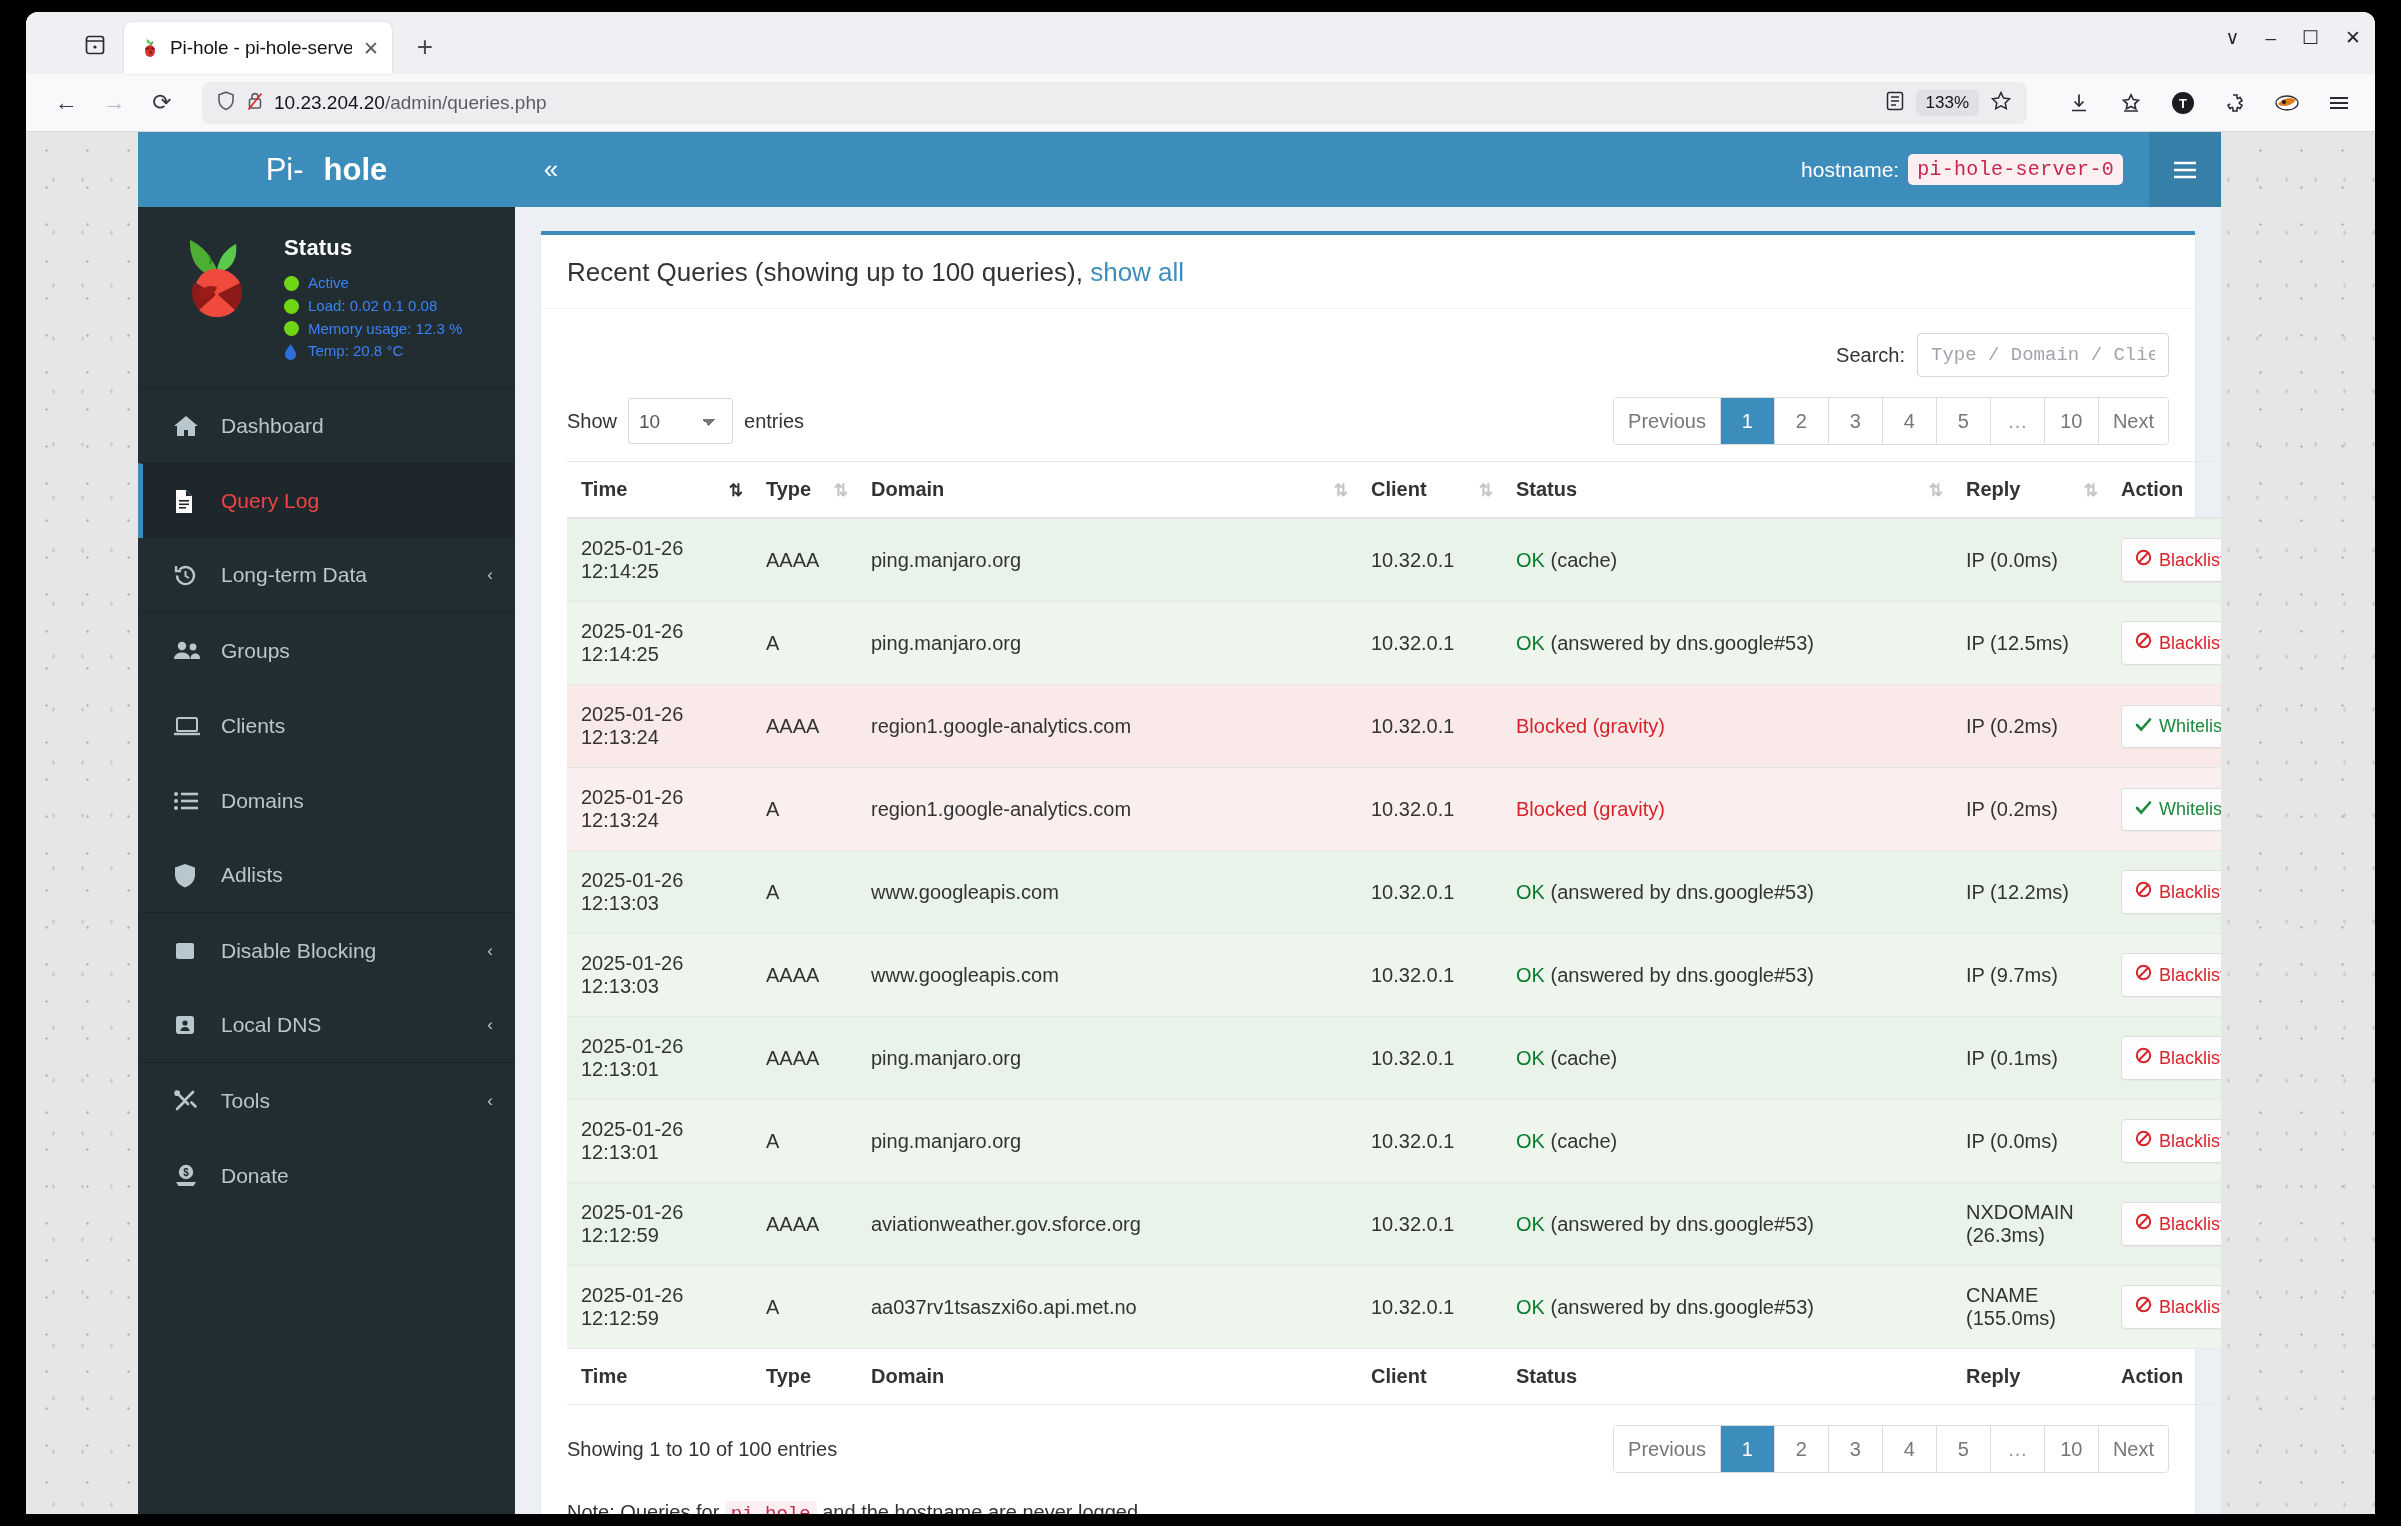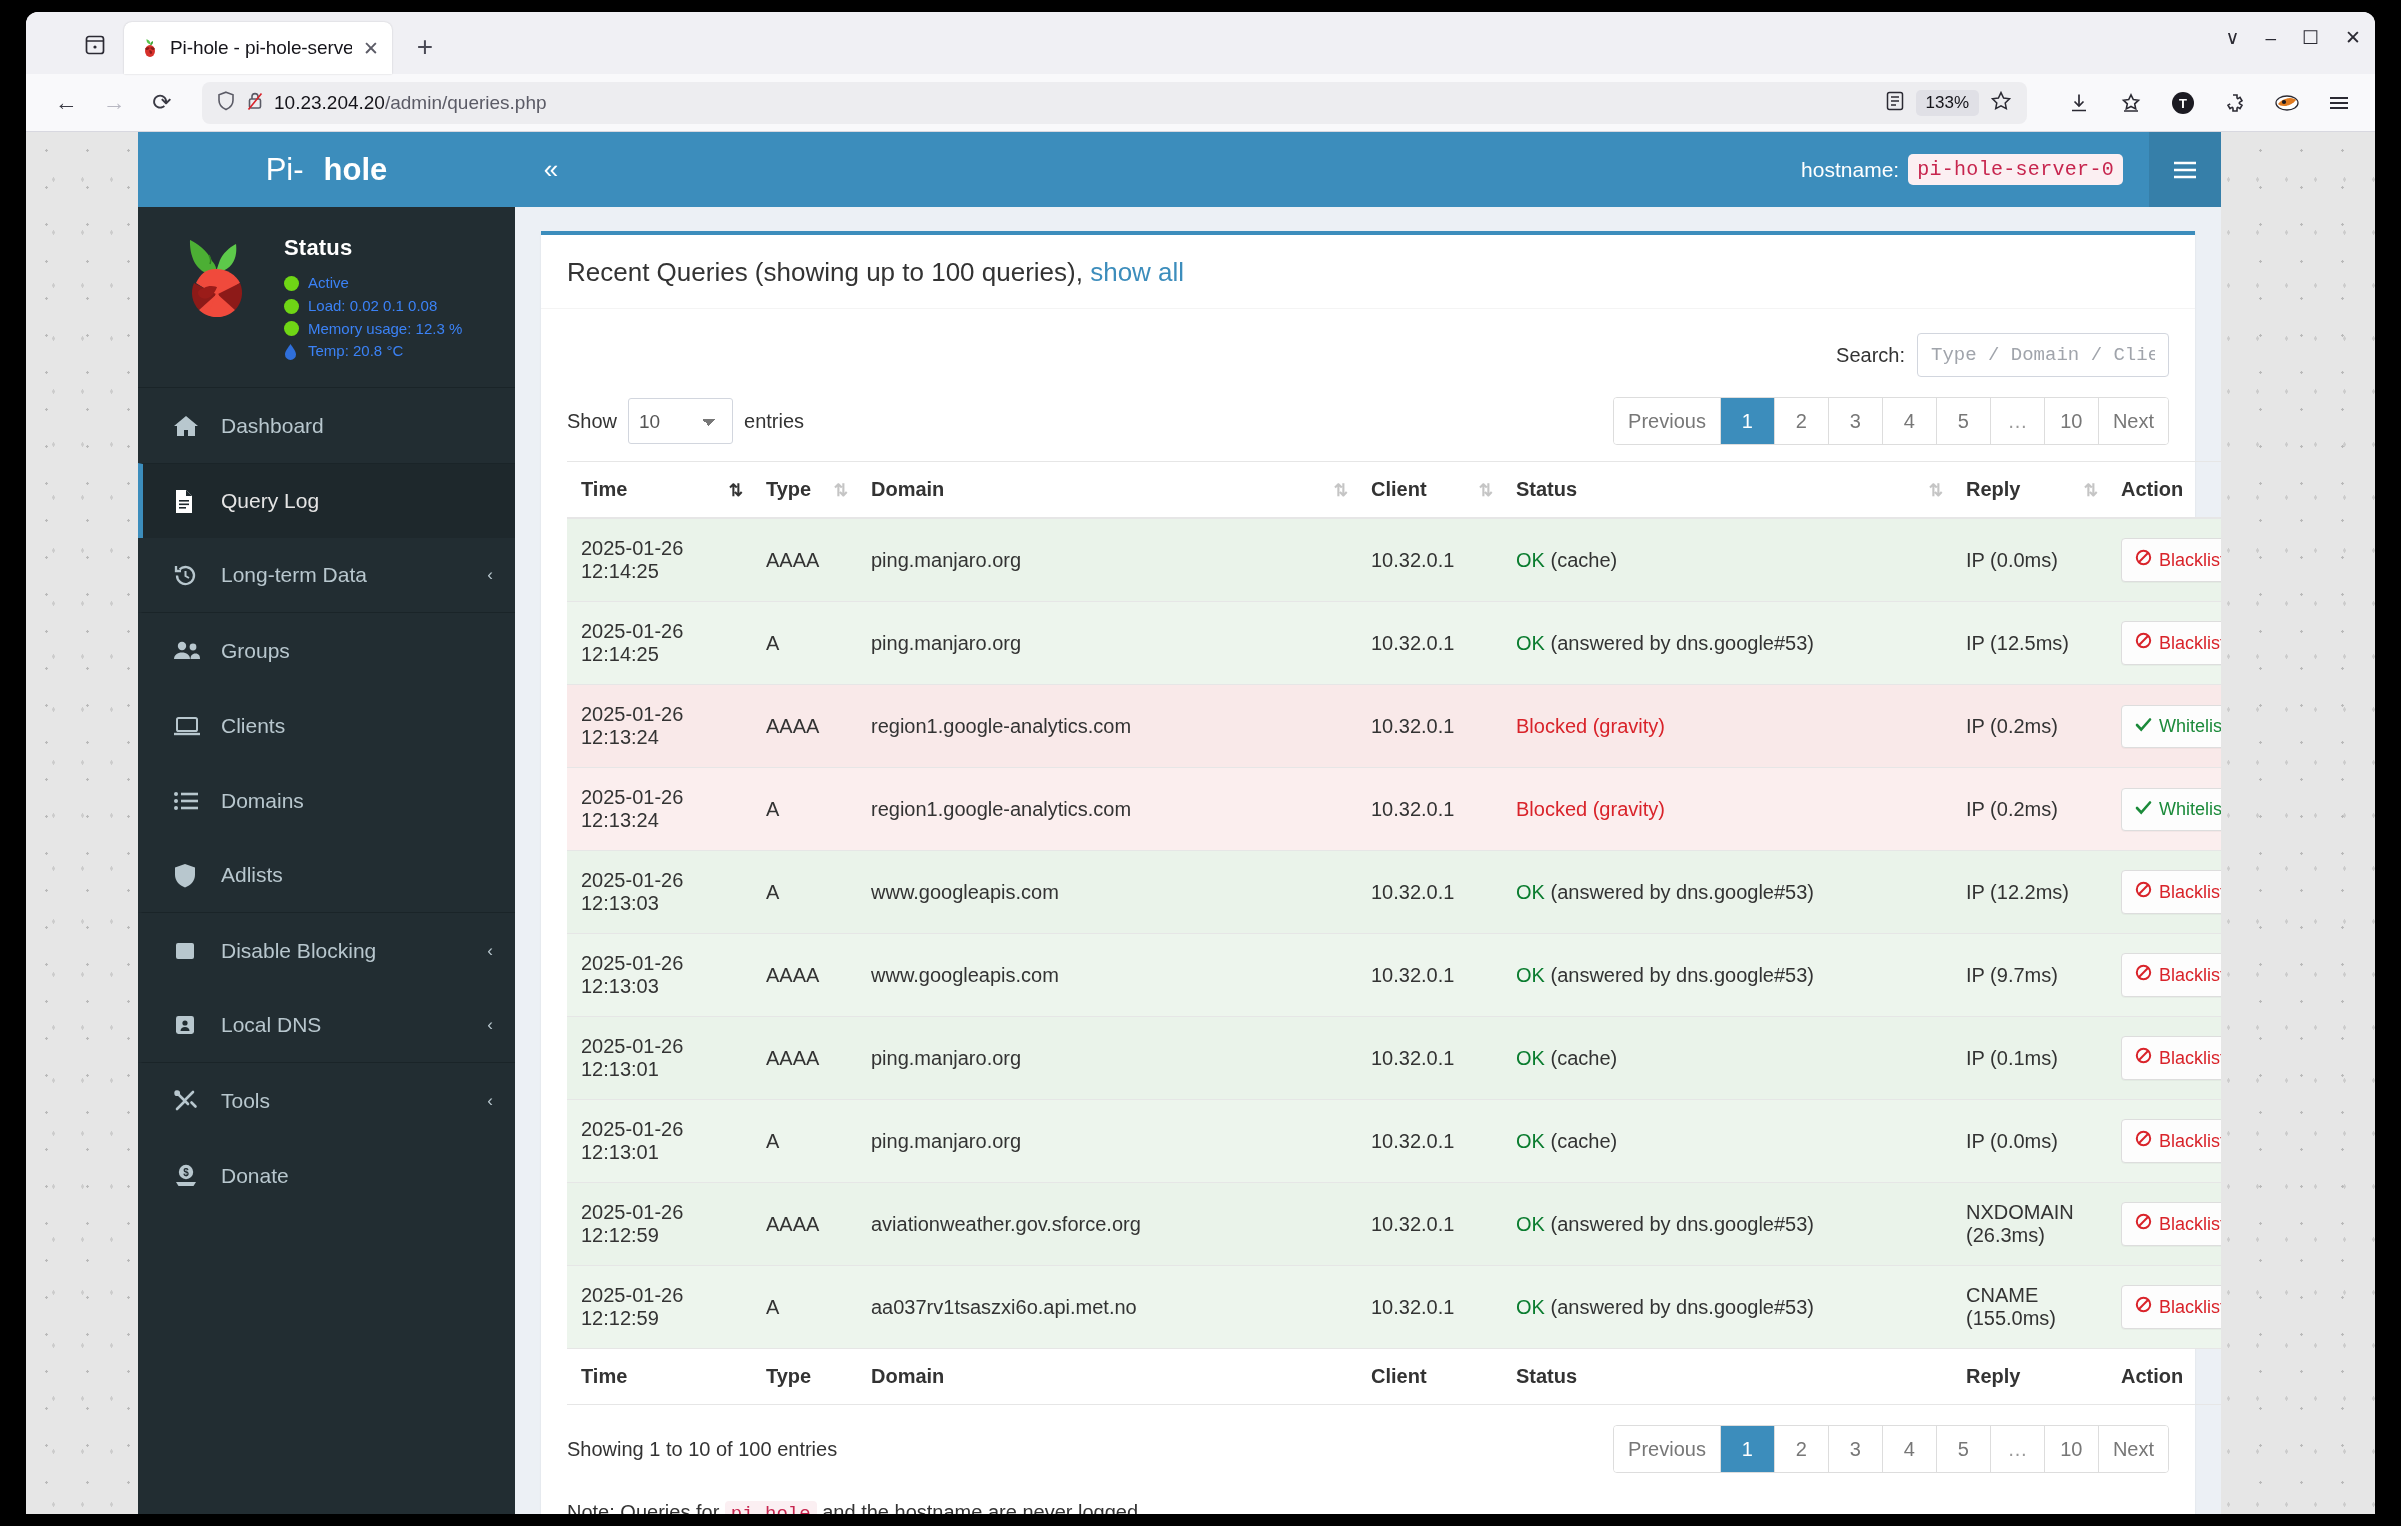--- a/index.html
+++ b/index.html
@@ -185,21 +185,21 @@
     border-left: 5px solid transparent;
   }
   .menu-item .mi-icon {
     width: 38px; flex: 0 0 38px;
     display: flex; align-items: center; justify-content: flex-start;
     color: #b8c7ce;
   }
   .menu-item .mi-label { flex: 1 1 auto; padding-left: 10px; }
   .menu-item .mi-caret { font-size: 17px; color: #b8c7ce; }
   .menu-item.active {
-    background: #1e282c; color: #e5e5e5;
+    background: #1e282c; color: #ef4444;
     border-left-color: #3c8dbc;
   }
   .menu-item.active .mi-icon { color: #fff; }
   .menu-sep-top { border-top: 1px solid #1a2428; }
   .menu-sep-bottom { border-bottom: 1px solid #1a2428; }
 
   
   #content {
     flex: 1 1 auto;
     display: flex; flex-direction: column;

